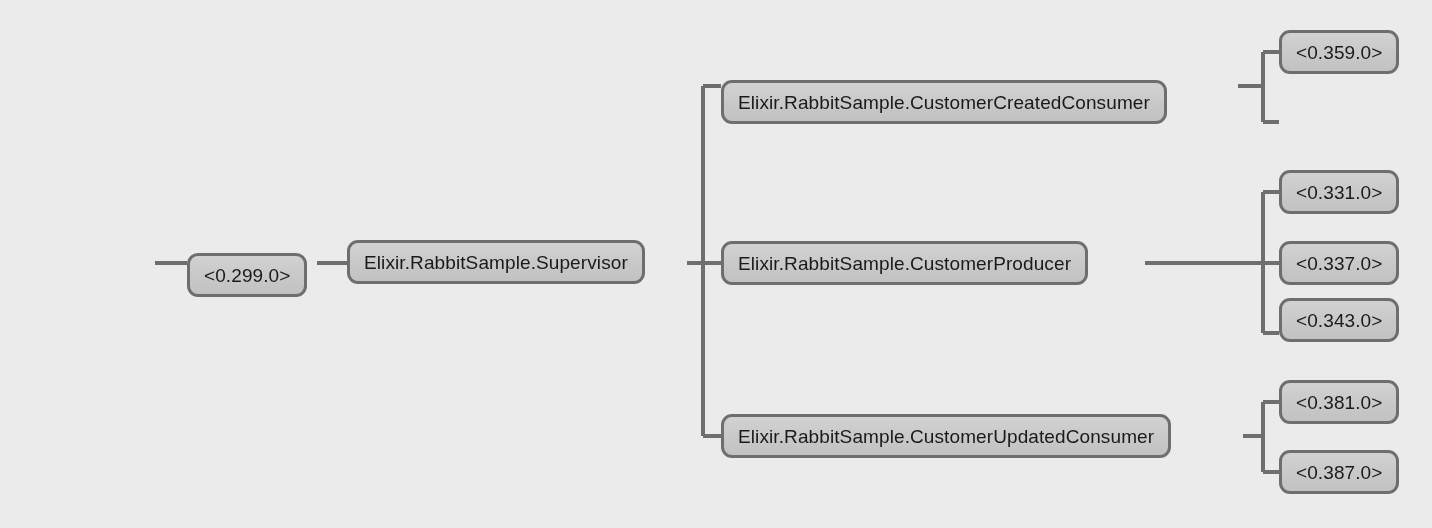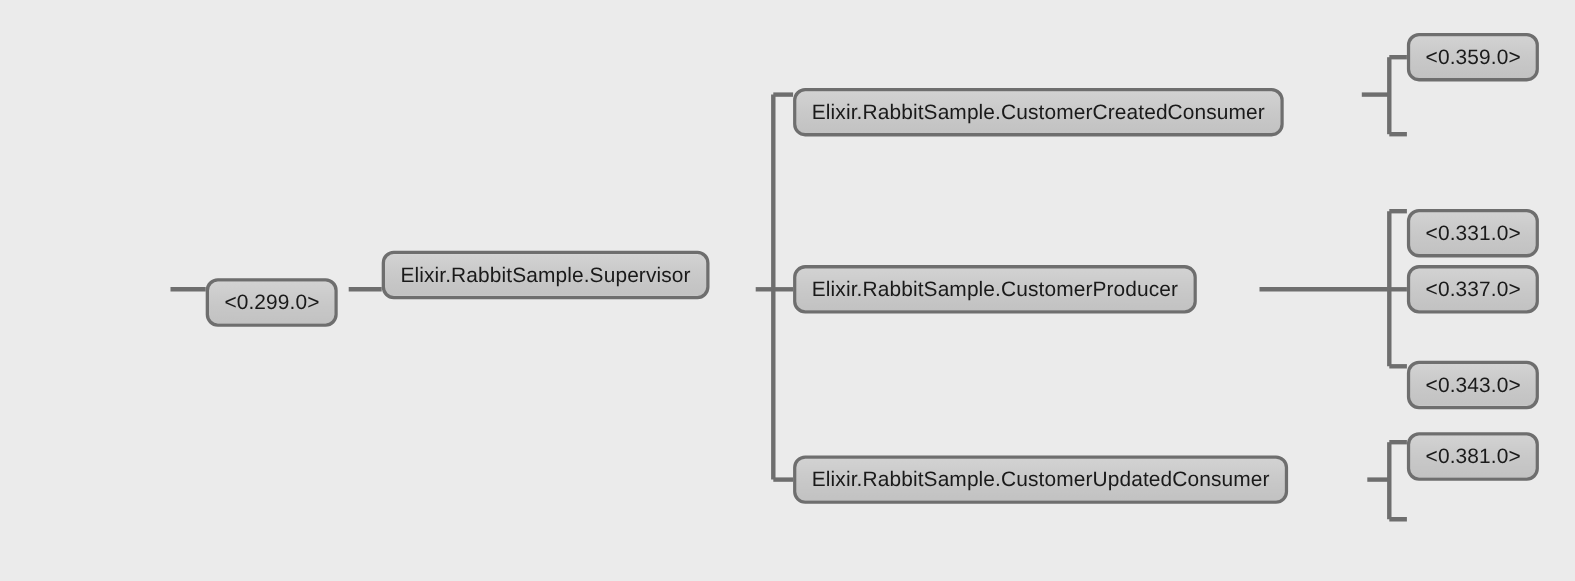--- a/index.html
+++ b/index.html
@@ -81,51 +81,54 @@
       <path d="M1263 402 H1279"></path>
       <path d="M1263 472 H1279"></path>
     </g>
   </svg>
 
 
   <div class="node" style="left:187px; top:253px;">
     <span class="node-label">&lt;0.299.0&gt;</span>
   </div>
 
-  <div class="node" style="left:347px; top:228px;">
+  <div class="node" style="left:347px; top:240px;">
     <span class="node-label">Elixir.RabbitSample.Supervisor</span>
   </div>
 
   <div class="node" style="left:721px; top:64px;margin-top:16px;">
     <span class="node-label">Elixir.RabbitSample.CustomerCreatedConsumer</span>
   </div>
 
   <div class="node" style="left:721px; top:241px;text-align:center;">
     <span class="node-label">Elixir.RabbitSample.CustomerProducer</span>
   </div>
 
   <div class="node" style="left:721px; top:414px;">
     <span class="node-label">Elixir.RabbitSample.CustomerUpdatedConsumer</span>
   </div>
 
   <div class="node" style="left:1279px; top:30px;">
     <span class="node-label">&lt;0.359.0&gt;</span>
   </div>
 
 
-  <div class="node" style="left:1279px; top:170px;margin-top:20px;">
+  <div class="node" style="left:1279px; top:170px;">
     <span class="node-label">&lt;0.331.0&gt;</span>
   </div>
 
   <div class="node" style="left:1279px; top:241px;justify-content:flex-end;">
     <span class="node-label">&lt;0.337.0&gt;</span>
   </div>
 
-  <div class="node" style="left:1279px; top:328px;">
+  <div class="node" style="left:1279px; top:298px;">
     <span class="node-label">&lt;0.343.0&gt;</span>
   </div>
 
-  <div class="node" style="left:1279px; top:393px;">
+  <div class="node" style="left:1279px; top:380px;">
     <span class="node-label">&lt;0.381.0&gt;</span>
   </div>
 
+  <div class="node" style="left:1279px; top:450px;">
+    <span class="node-label">&lt;0.387.0&gt;</span>
+  </div>
 
 </div>
 
 </body></html>

